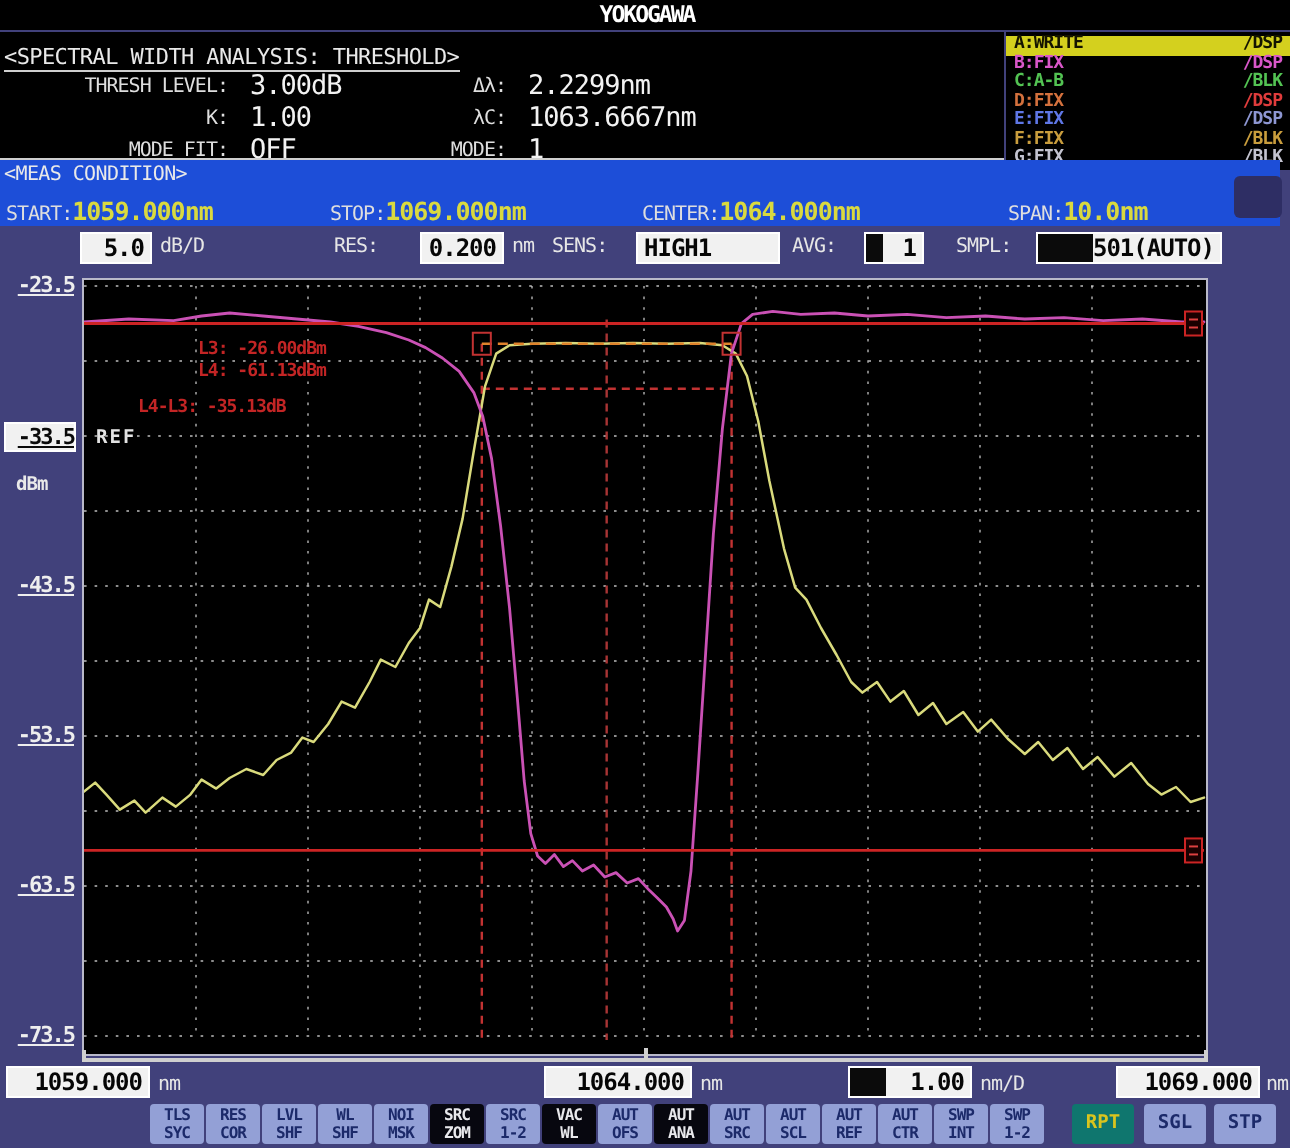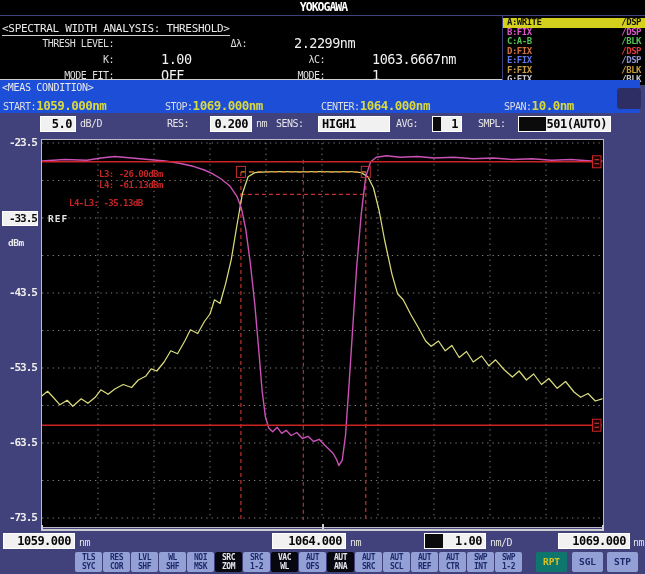--- a/index.html
+++ b/index.html
@@ -7,21 +7,21 @@
     font-family:"DejaVu Sans Mono",monospace;-webkit-font-smoothing:none;}
   
   #header{position:absolute;left:0;top:0;width:645px;height:15px;background:#000;display:flex;align-items:center;flex-direction:column;}
   #brand{color:#fff;font:700 11.5px/15px "DejaVu Sans Mono",monospace;letter-spacing:-1px;margin-left:2px;}
   #diamond{color:#e8b31c;font-size:11px;margin:0 4px 0 2px;}
   #title{color:#c9c9c9;font:11.5px/13px "DejaVu Sans Mono",monospace;letter-spacing:-0.5px;border-bottom:1px solid #9d9d9d;white-space:nowrap;}
   #datetime{color:#e9e9e9;font:11.5px/15px "DejaVu Sans Mono",monospace;margin-left:auto;margin-right:2px;letter-spacing:-0.5px;}
   
   #analysis{position:absolute;left:0;top:16px;width:502px;height:63px;background:#000;padding:1px 0 0 2px;box-sizing:border-box;}
   #analysis-heading{display:inline-block;color:#e9e9e9;font:11px/13px "DejaVu Sans Mono",monospace;border-bottom:1px solid #cfcfcf;letter-spacing:-0.3px;}
-  .analysis-row{display:grid;grid-template-columns:112px 97px 42px auto;height:16px;gap:36px;}
+  .analysis-row{display:grid;grid-template-columns:112px 97px 42px auto;height:16px;}
   .alab{color:#dedede;font:10px/16px "DejaVu Sans Mono",monospace;text-align:right;letter-spacing:-0.5px;}
   .aval{color:#f2f2f2;font:13.5px/15px "DejaVu Sans Mono",monospace;padding-left:11px;letter-spacing:-0.5px;white-space:nowrap;}
   
   #trace-panel{position:absolute;left:503px;top:16px;width:142px;height:69px;background:#000;padding-top:2px;box-sizing:border-box;}
   .trace-row{display:flex;justify-content:space-between;height:9.5px;font:700 9px/9.5px "DejaVu Sans Mono",monospace;padding:0 4px;letter-spacing:-0.5px;}
   .trace-row.selected{color:#0a0a00;}
   .trace-row.selected span{color:#141400 !important;}
   
   #meas{position:absolute;left:0;top:80px;width:612px;height:33px;background:#1d4ed8;padding-left:28px;}
   #meas-sep{position:absolute;left:0;top:79px;width:502px;height:1px;background:#cfcfcf;}
@@ -30,21 +30,21 @@
   .mlab{color:#dedede;font:10px/14px "DejaVu Sans Mono",monospace;letter-spacing:-0.5px;}
   .mval{color:#d9d93f;font:700 12.5px/14px "DejaVu Sans Mono",monospace;letter-spacing:-0.5px;}
   #mini-block{position:absolute;left:617px;top:88px;width:24px;height:21px;background:#2e2e64;border-radius:3px;}
   
   .lbl{position:absolute;color:#e6e6e6;font:10px/16px "DejaVu Sans Mono",monospace;top:116px;letter-spacing:-0.5px;}
   .wbox{position:absolute;top:116px;height:16px;box-sizing:border-box;background:#f1f1f1;color:#060606;
     border:1px solid #fff;font:700 12px/14px "DejaVu Sans Mono",monospace;text-align:right;padding:0 3px;letter-spacing:-0.5px;white-space:nowrap;}
   .wbox.tleft{text-align:left;}
   .wbox.darkleft{background:linear-gradient(90deg,#0b0b0b 0 30%,#f1f1f1 30%);}
   
-  .ytick{position:absolute;left:0;width:37px;text-align:right;color:#eee;font:700 11px/13px "DejaVu Sans Mono",monospace;letter-spacing:-1px;}
+  .ytick{position:absolute;left:0;width:37px;text-align:right;color:#eee;font:700 11px/13px "DejaVu Sans Mono",monospace;letter-spacing:-1px;text-decoration:underline;}
   .ytick.boxed{background:#f1f1f1;color:#0a0a0a;border:1px solid #fff;left:2px;width:34px;height:13px;}
   .yunit{position:absolute;color:#e9e9e9;font:700 9.5px/11px "DejaVu Sans Mono",monospace;left:8px;letter-spacing:-0.5px;}
   
   #plot{position:absolute;left:41px;top:139px;width:563px;height:389px;background:#000;border:1px solid #b9b9c9;box-sizing:border-box;}
   #plot svg{display:block;}
   .grid{stroke:#d8d8d8;stroke-opacity:.65;stroke-width:0.9;stroke-dasharray:1.3 4;}
   .cline{stroke:#a83434;stroke-width:1.2;stroke-dasharray:4 3;}
   .mline{stroke:#c23232;stroke-width:1.2;stroke-dasharray:4 3;}
   .oline{stroke:#e0832c;stroke-width:1.2;stroke-dasharray:5 3;}
   .redline{stroke:#cc2424;stroke-width:1.4;}
@@ -72,20 +72,21 @@
     <span id="brand">YOKOGAWA</span>
     <span id="diamond">◆</span>
     <span id="datetime">2019 Jun 05 15:34</span>
   </div>
 
   <div id="analysis">
     <span id="analysis-heading">&lt;SPECTRAL WIDTH ANALYSIS: THRESHOLD&gt;</span>
     <div>
         <div class="analysis-row">
           <span class="alab">THRESH LEVEL:</span>
+          <span class="aval">3.00dB</span>
           <span class="alab">Δλ:</span>
           <span class="aval">2.2299nm</span>
         </div>
         <div class="analysis-row">
           <span class="alab">K:</span>
           <span class="aval">1.00</span>
           <span class="alab">λC:</span>
           <span class="aval">1063.6667nm</span>
         </div>
         <div class="analysis-row">

